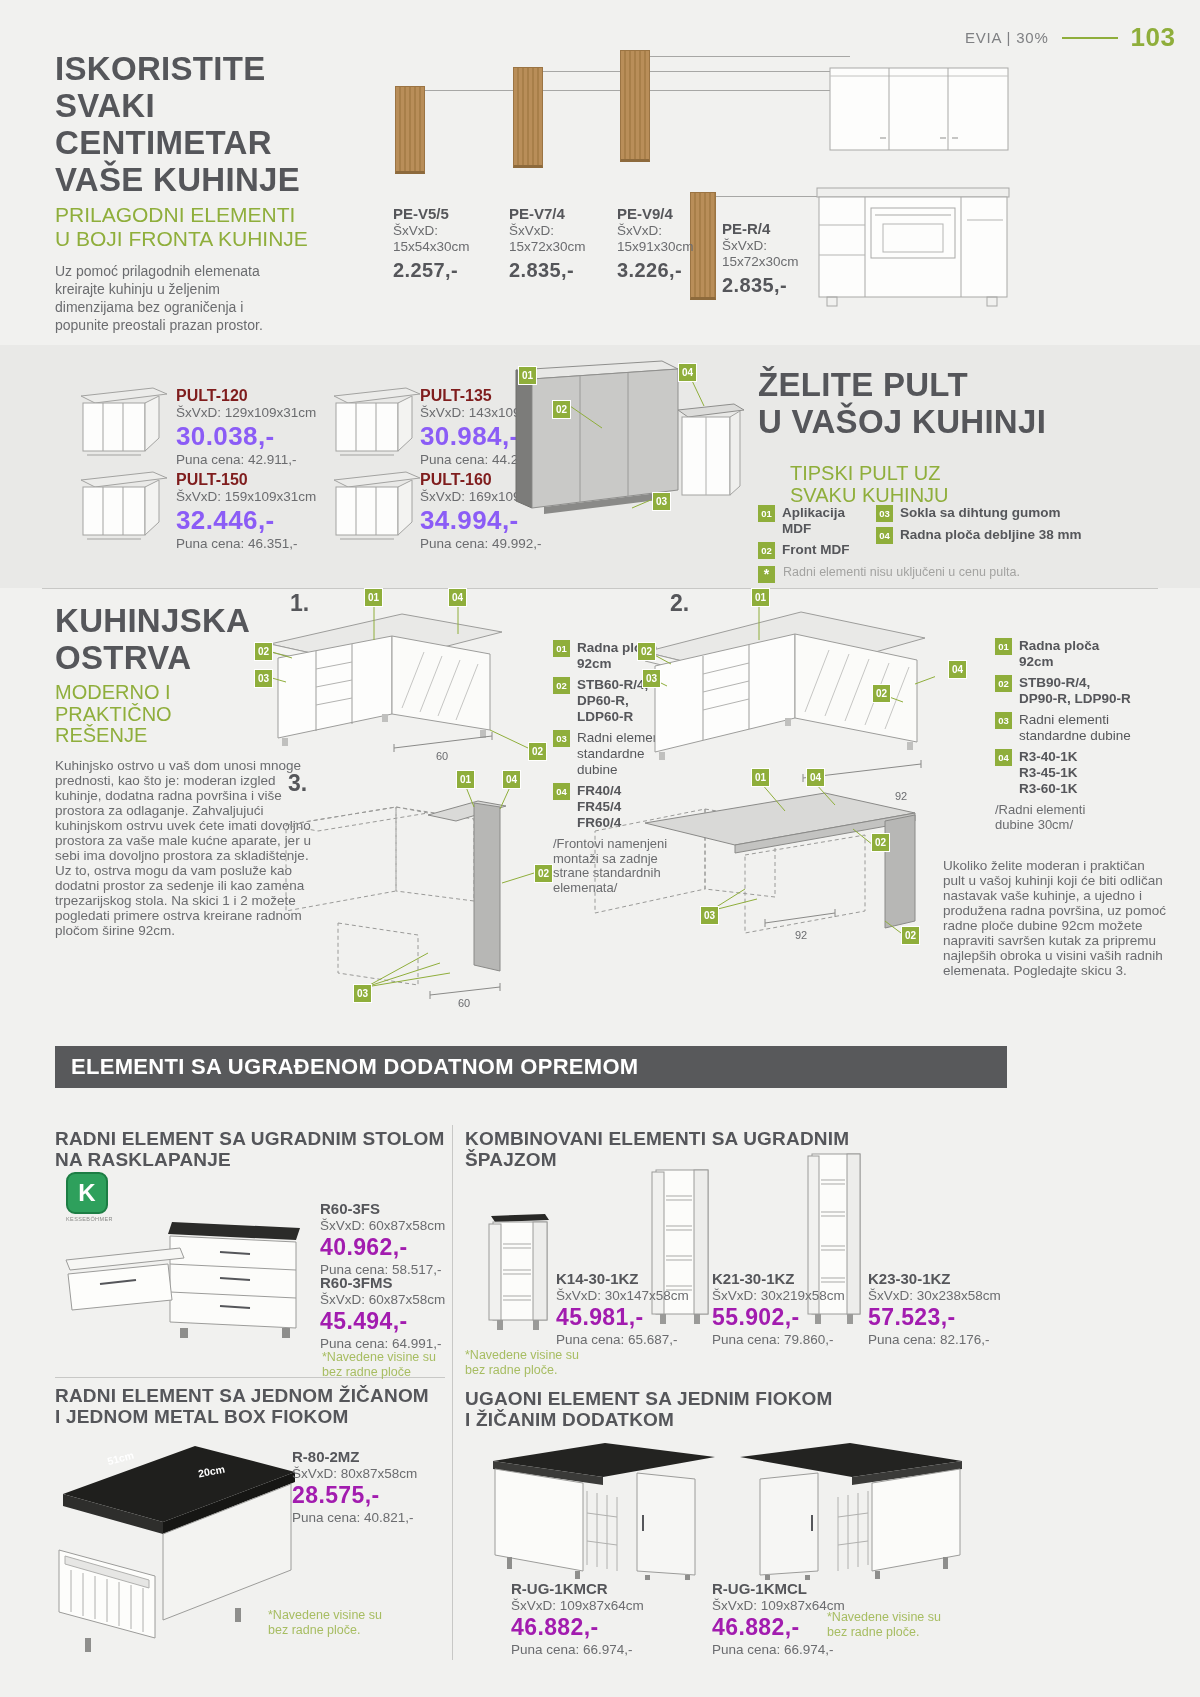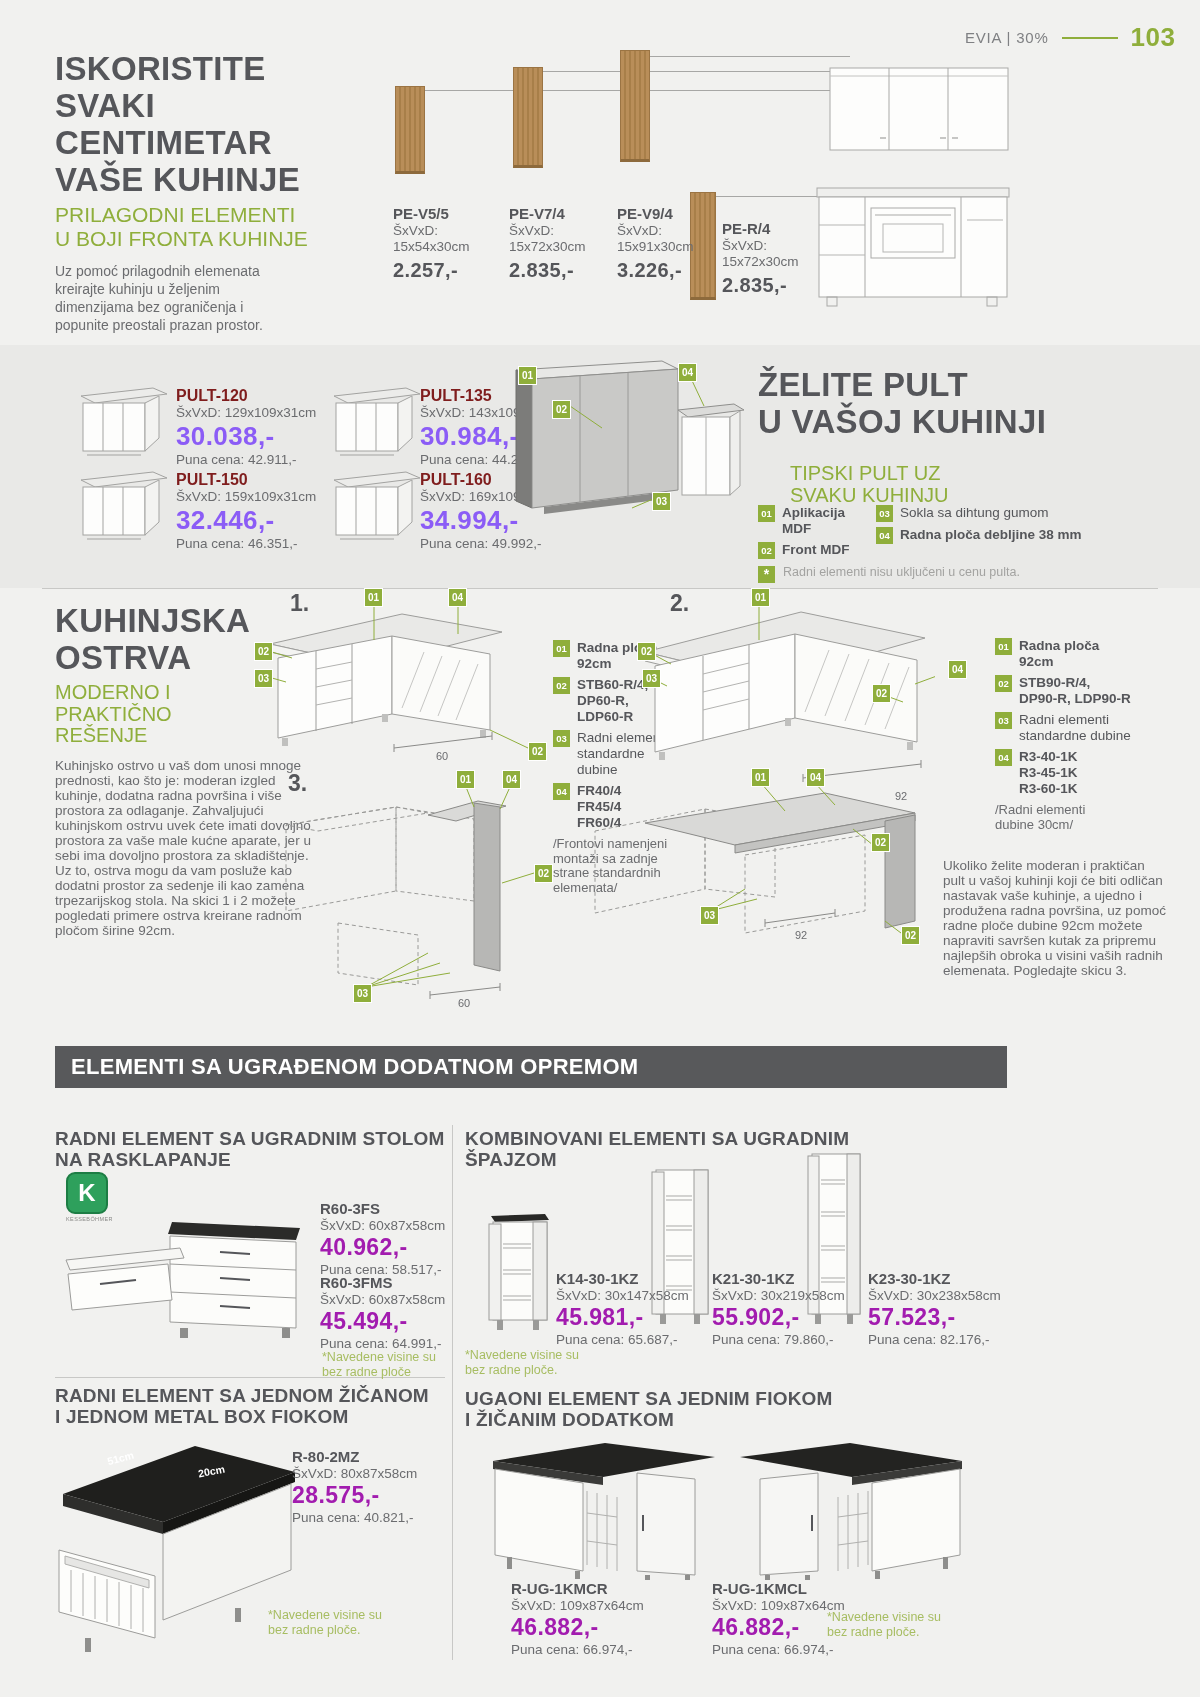--- a/index.html
+++ b/index.html
@@ -230,21 +230,21 @@
         <span class="ltext" style="font-weight:bold;">Aplikacija MDF</span>
       </div>
     <div class="lrow">
         <span class="lbadge">02</span>
         <span class="ltext" style="font-weight:bold;">Front MDF</span>
       </div>
   </div>
   <div class="abs" style="left:876px;top:505px;width:230px;">
     <div class="lrow">
         <span class="lbadge">03</span>
-        <span class="ltext" style="font-weight:normal;">Sokla sa dihtung gumom</span>
+        <span class="ltext" style="font-weight:bold;">Sokla sa dihtung gumom</span>
       </div>
     <div class="lrow">
         <span class="lbadge">04</span>
         <span class="ltext" style="font-weight:bold;">Radna ploča debljine 38 mm</span>
       </div>
   </div>
   <div class="abs" style="left:758px;top:562px;">
     <span class="star">*</span><span class="fn-gray">Radni elementi nisu uključeni u cenu pulta.</span>
   </div>
 

